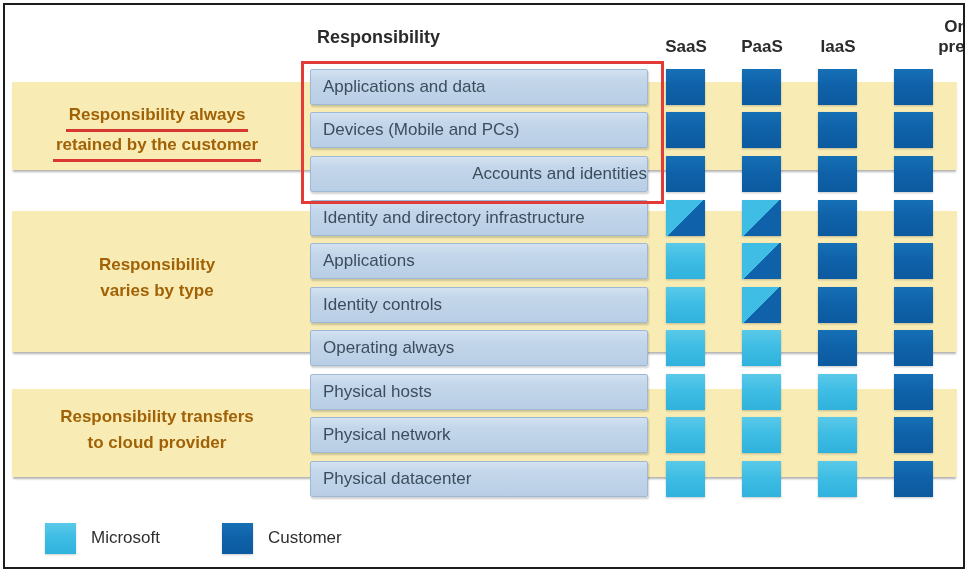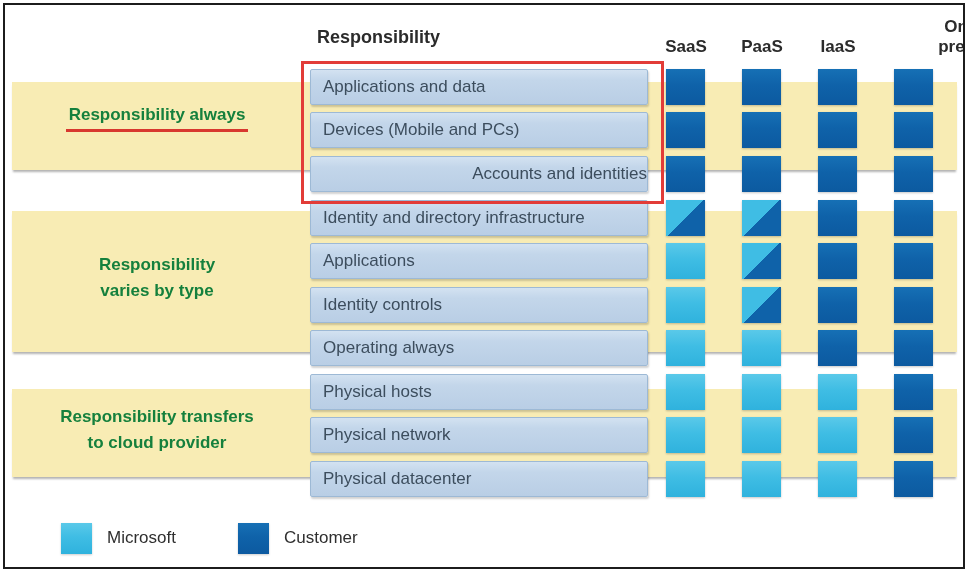--- a/index.html
+++ b/index.html
@@ -14,21 +14,21 @@
     position:absolute;left:7px;width:945px;background:#f8ecb4;
     box-shadow:0 3px 2px -1px rgba(0,0,0,.3);
   }
   .band1{top:77px;height:88px;}
   .band2{top:206px;height:141px;}
   .band3{top:384px;height:88px;}
 
   
   .group-label{
     position:absolute;left:7px;width:290px;text-align:center;
-    font-weight:bold;font-size:17px;line-height:26px;color:#15803d;
+    font-weight:bold;font-size:17px;line-height:26px;color:#a16207;
   }
   .g1{top:97px;}
   .g2{top:247px;}
   .g3{top:399px;}
   .uline{display:inline-block;border-bottom:3px solid #d8382f;padding:0 3px 1px 3px;}
 
   
   .resp-head{
     position:absolute;left:312px;top:22px;font-weight:bold;font-size:18px;color:#2b2b2b;
   }
@@ -55,39 +55,40 @@
   }
 
   
   .red-box{
     position:absolute;left:296px;top:56px;width:357px;height:137px;
     border:3px solid #e23c38;background:transparent;z-index:5;
   }
 
   
   .legend{
-    position:absolute;left:56px;top:517px;height:32px;display:flex;align-items:center;
+    position:absolute;left:40px;top:517px;height:32px;display:flex;align-items:center;
   }
   .legend-item{display:flex;align-items:center;}
   .legend-sw{width:31px;height:31px;margin-right:15px;box-shadow:0 1px 2px rgba(0,0,0,.2);}
   .legend-label{font-size:17px;color:#2f2f2f;}
   .li-1{margin-left:62px;}
   .li-2{margin-left:70px;}
 </style>
 </head>
 <body>
 
 <div class="frame">
 
   <div class="band band1"></div>
   <div class="band band2"></div>
   <div class="band band3"></div>
 
   <div class="group-label g1">
     <span class="uline">Responsibility always</span><br>
+    <span class="uline">retained by the customer</span>
   </div>
   <div class="group-label g2">
     <span>Responsibility</span><br>
     <span>varies by type</span>
   </div>
   <div class="group-label g3">
     <span>Responsibility transfers</span><br>
     <span>to cloud provider</span>
   </div>
 

